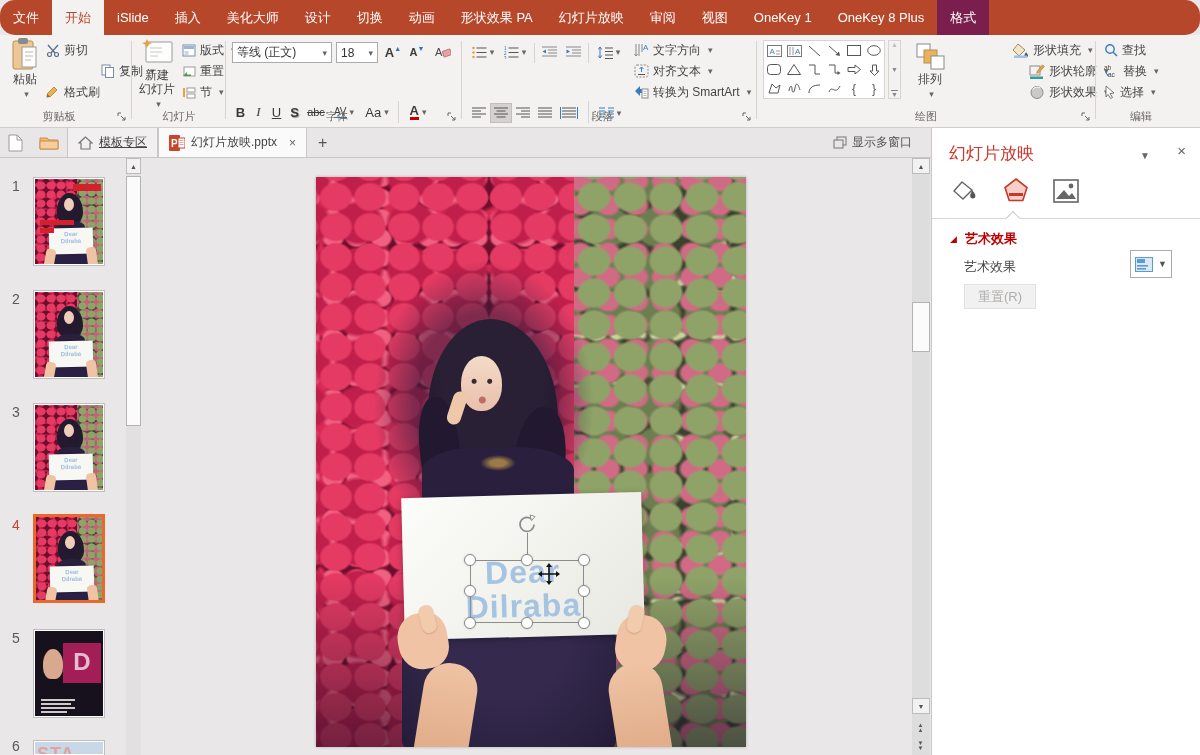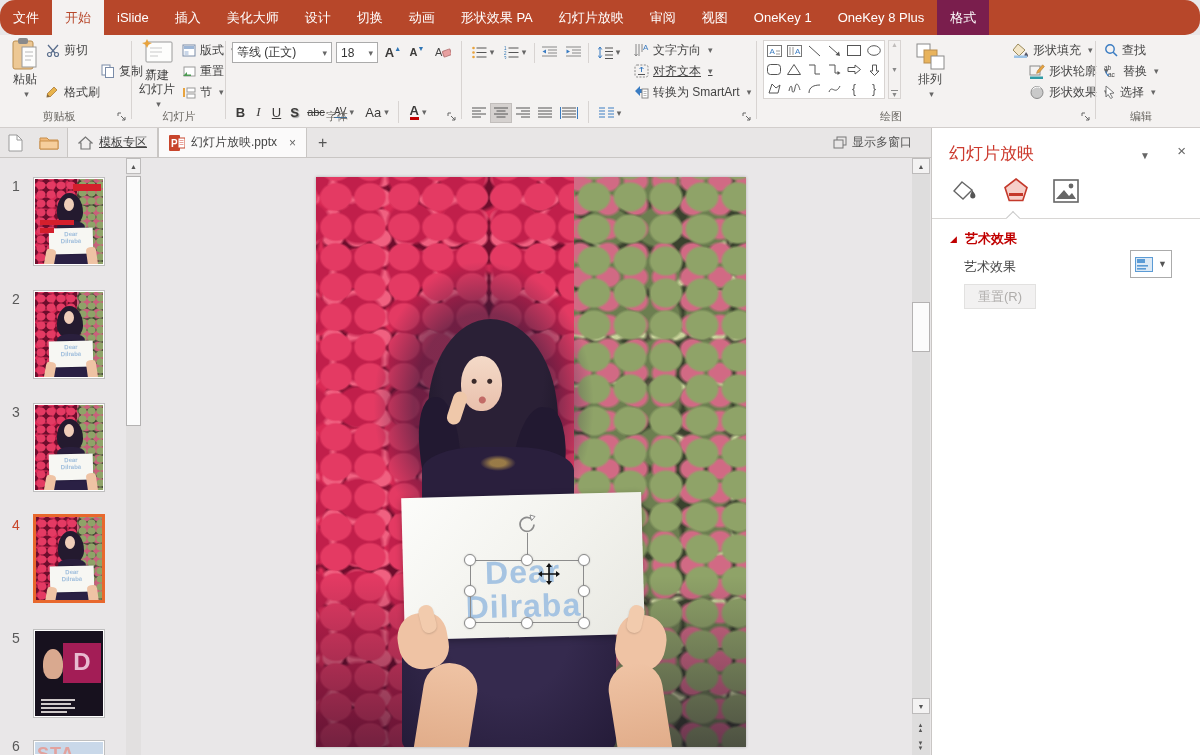--- a/index.html
+++ b/index.html
@@ -386,36 +386,37 @@
           </svg>
       </div>
       <div class="rstack dd" style="left:172px;top:5px;">
         <svg width="15" height="14" viewBox="0 0 15 14">
             <path d="M2 1v12M5 1v12M8 1v8" stroke="#888"></path>
             <text x="9" y="7" font-size="8" fill="#3A7CC2">A</text>
             <path d="M2 13l-1.5-2M2 13l1.5-2" stroke="#888" fill="none"></path>
           </svg>
         <span>文字方向</span>
       </div>
-      <div class="rstack dd" style="left:172px;top:26px;text-decoration:underline;">
+      <div class="rstack dd" style="left:172px;top:26px;">
         <svg width="15" height="14" viewBox="0 0 15 14">
             <rect x="1" y="1" width="13" height="12" rx="2" fill="none" stroke="#888" stroke-dasharray="2 1.4"></rect>
             <path d="M7.5 3v5M7.5 3l-2 2M7.5 3l2 2" stroke="#3A7CC2" fill="none"></path>
             <path d="M4 10.5h7" stroke="#555"></path>
           </svg>
         <span>对齐文本</span>
       </div>
       <div class="rstack dd" style="left:172px;top:47px;">
         <svg width="15" height="14" viewBox="0 0 15 14">
             <path d="M1 6l5-5v3h3v4H6v3z" fill="#3A7CC2"></path>
             <rect x="8" y="4" width="6" height="9" fill="#fff" stroke="#888"></rect>
             <path d="M9.5 6.5h3M9.5 8.5h3M9.5 10.5h3" stroke="#BBB"></path>
           </svg>
         <span>转换为 SmartArt</span>
       </div>
+      <div class="glabel">段落</div>
       <svg class="launcher" viewBox="0 0 11 11">
           <path d="M1 4V1h3M4 4l4 4M8 5v3H5" stroke="#666" fill="none"></path>
         </svg>
       <div class="gdivider" style="left:294px;"></div>
     </div>
 
     <div class="rgroup" style="left:757px;width:339px;">
       <div class="shapegrid">
         <div class="shapecell">
             <svg width="15" height="12" viewBox="0 0 15 12">
@@ -541,21 +542,21 @@
         <span>形状轮廓</span>
       </div>
       <div class="rstack dd" style="left:272px;top:47px;">
         <svg width="16" height="15" viewBox="0 0 16 15">
             <circle cx="8" cy="7.5" r="6" fill="#C9C9C9"></circle>
             <circle cx="8" cy="7.5" r="6" fill="none" stroke="#8A8A8A"></circle>
             <path d="M3.5 4.5a6 6 0 018-1.5" stroke="#fff" fill="none"></path>
           </svg>
         <span>形状效果</span>
       </div>
-      <div class="glabel" style="left:104px;right:auto;width:60px;">绘图</div>
+      <div class="glabel" style="left:120px;right:auto;width:60px;text-align:right;">绘图</div>
       <svg class="launcher" viewBox="0 0 11 11">
           <path d="M1 4V1h3M4 4l4 4M8 5v3H5" stroke="#666" fill="none"></path>
         </svg>
       <div class="gdivider" style="left:338px;"></div>
     </div>
 
     <div class="rgroup" style="left:1096px;width:104px;">
       <div class="smallrow" style="left:8px;top:5px;">
         <svg width="14" height="14" viewBox="0 0 14 14">
             <circle cx="6" cy="6" r="4.2" fill="none" stroke="#3A7CC2" stroke-width="1.4"></circle>

